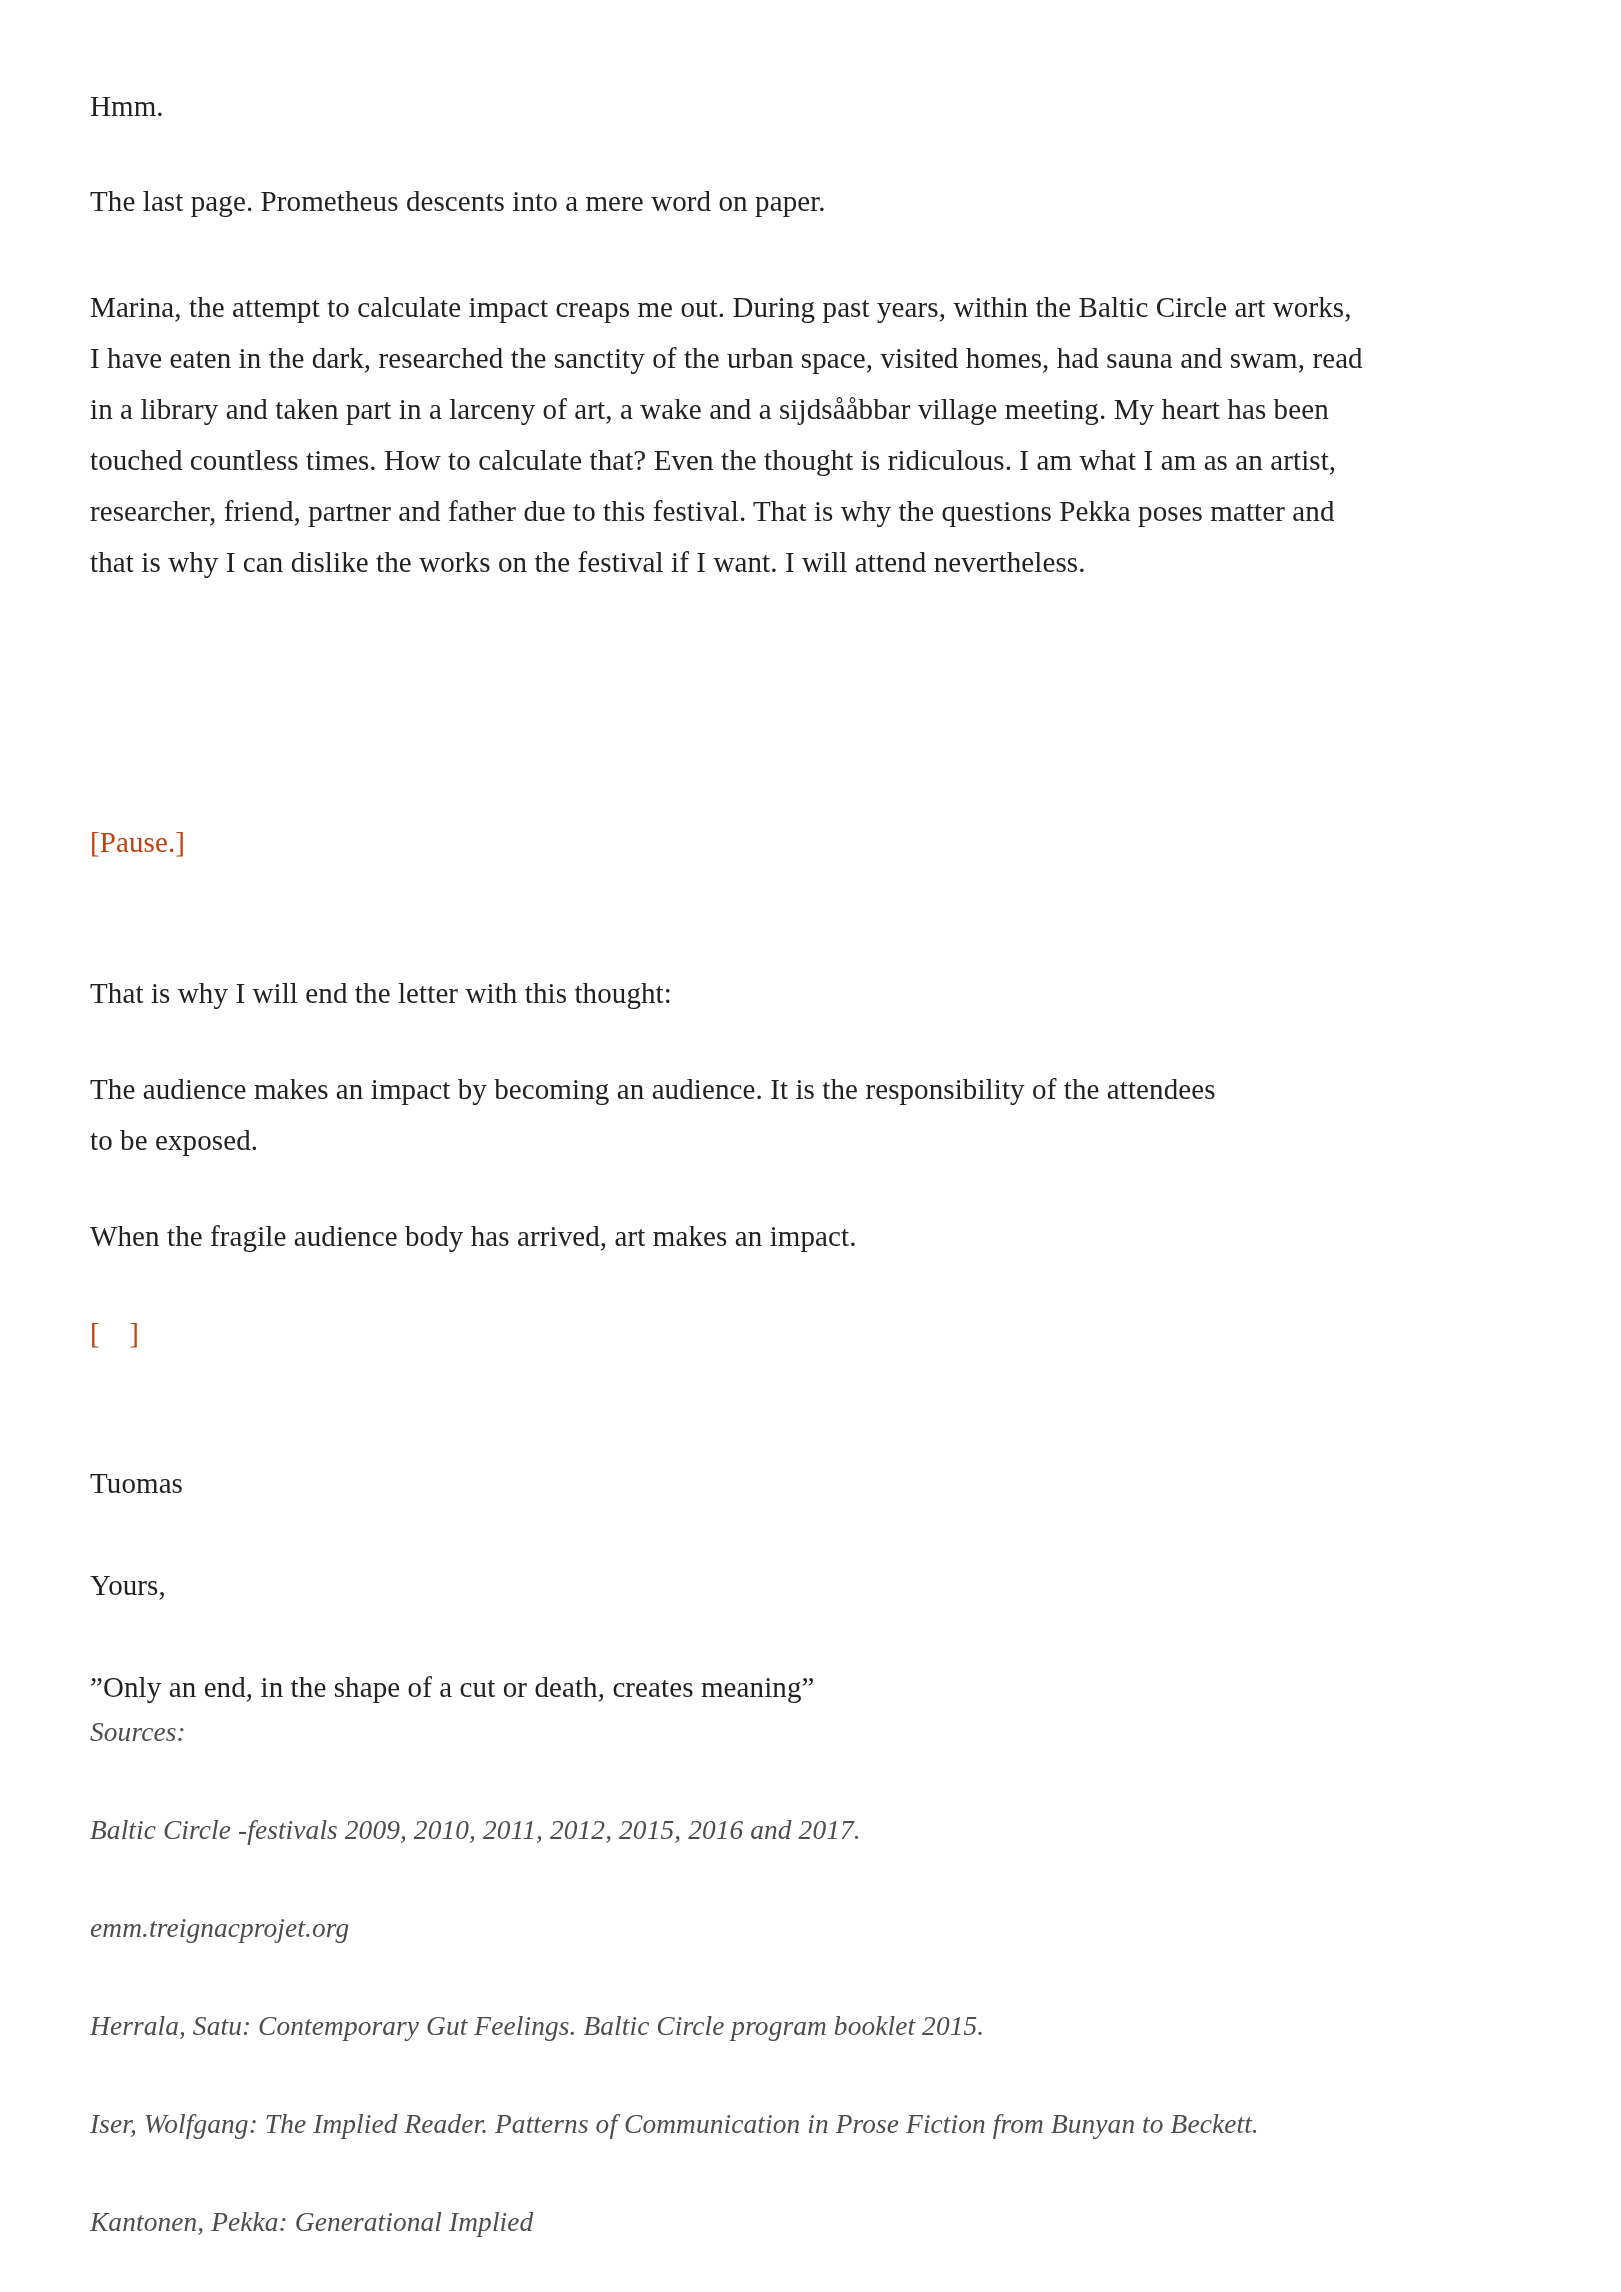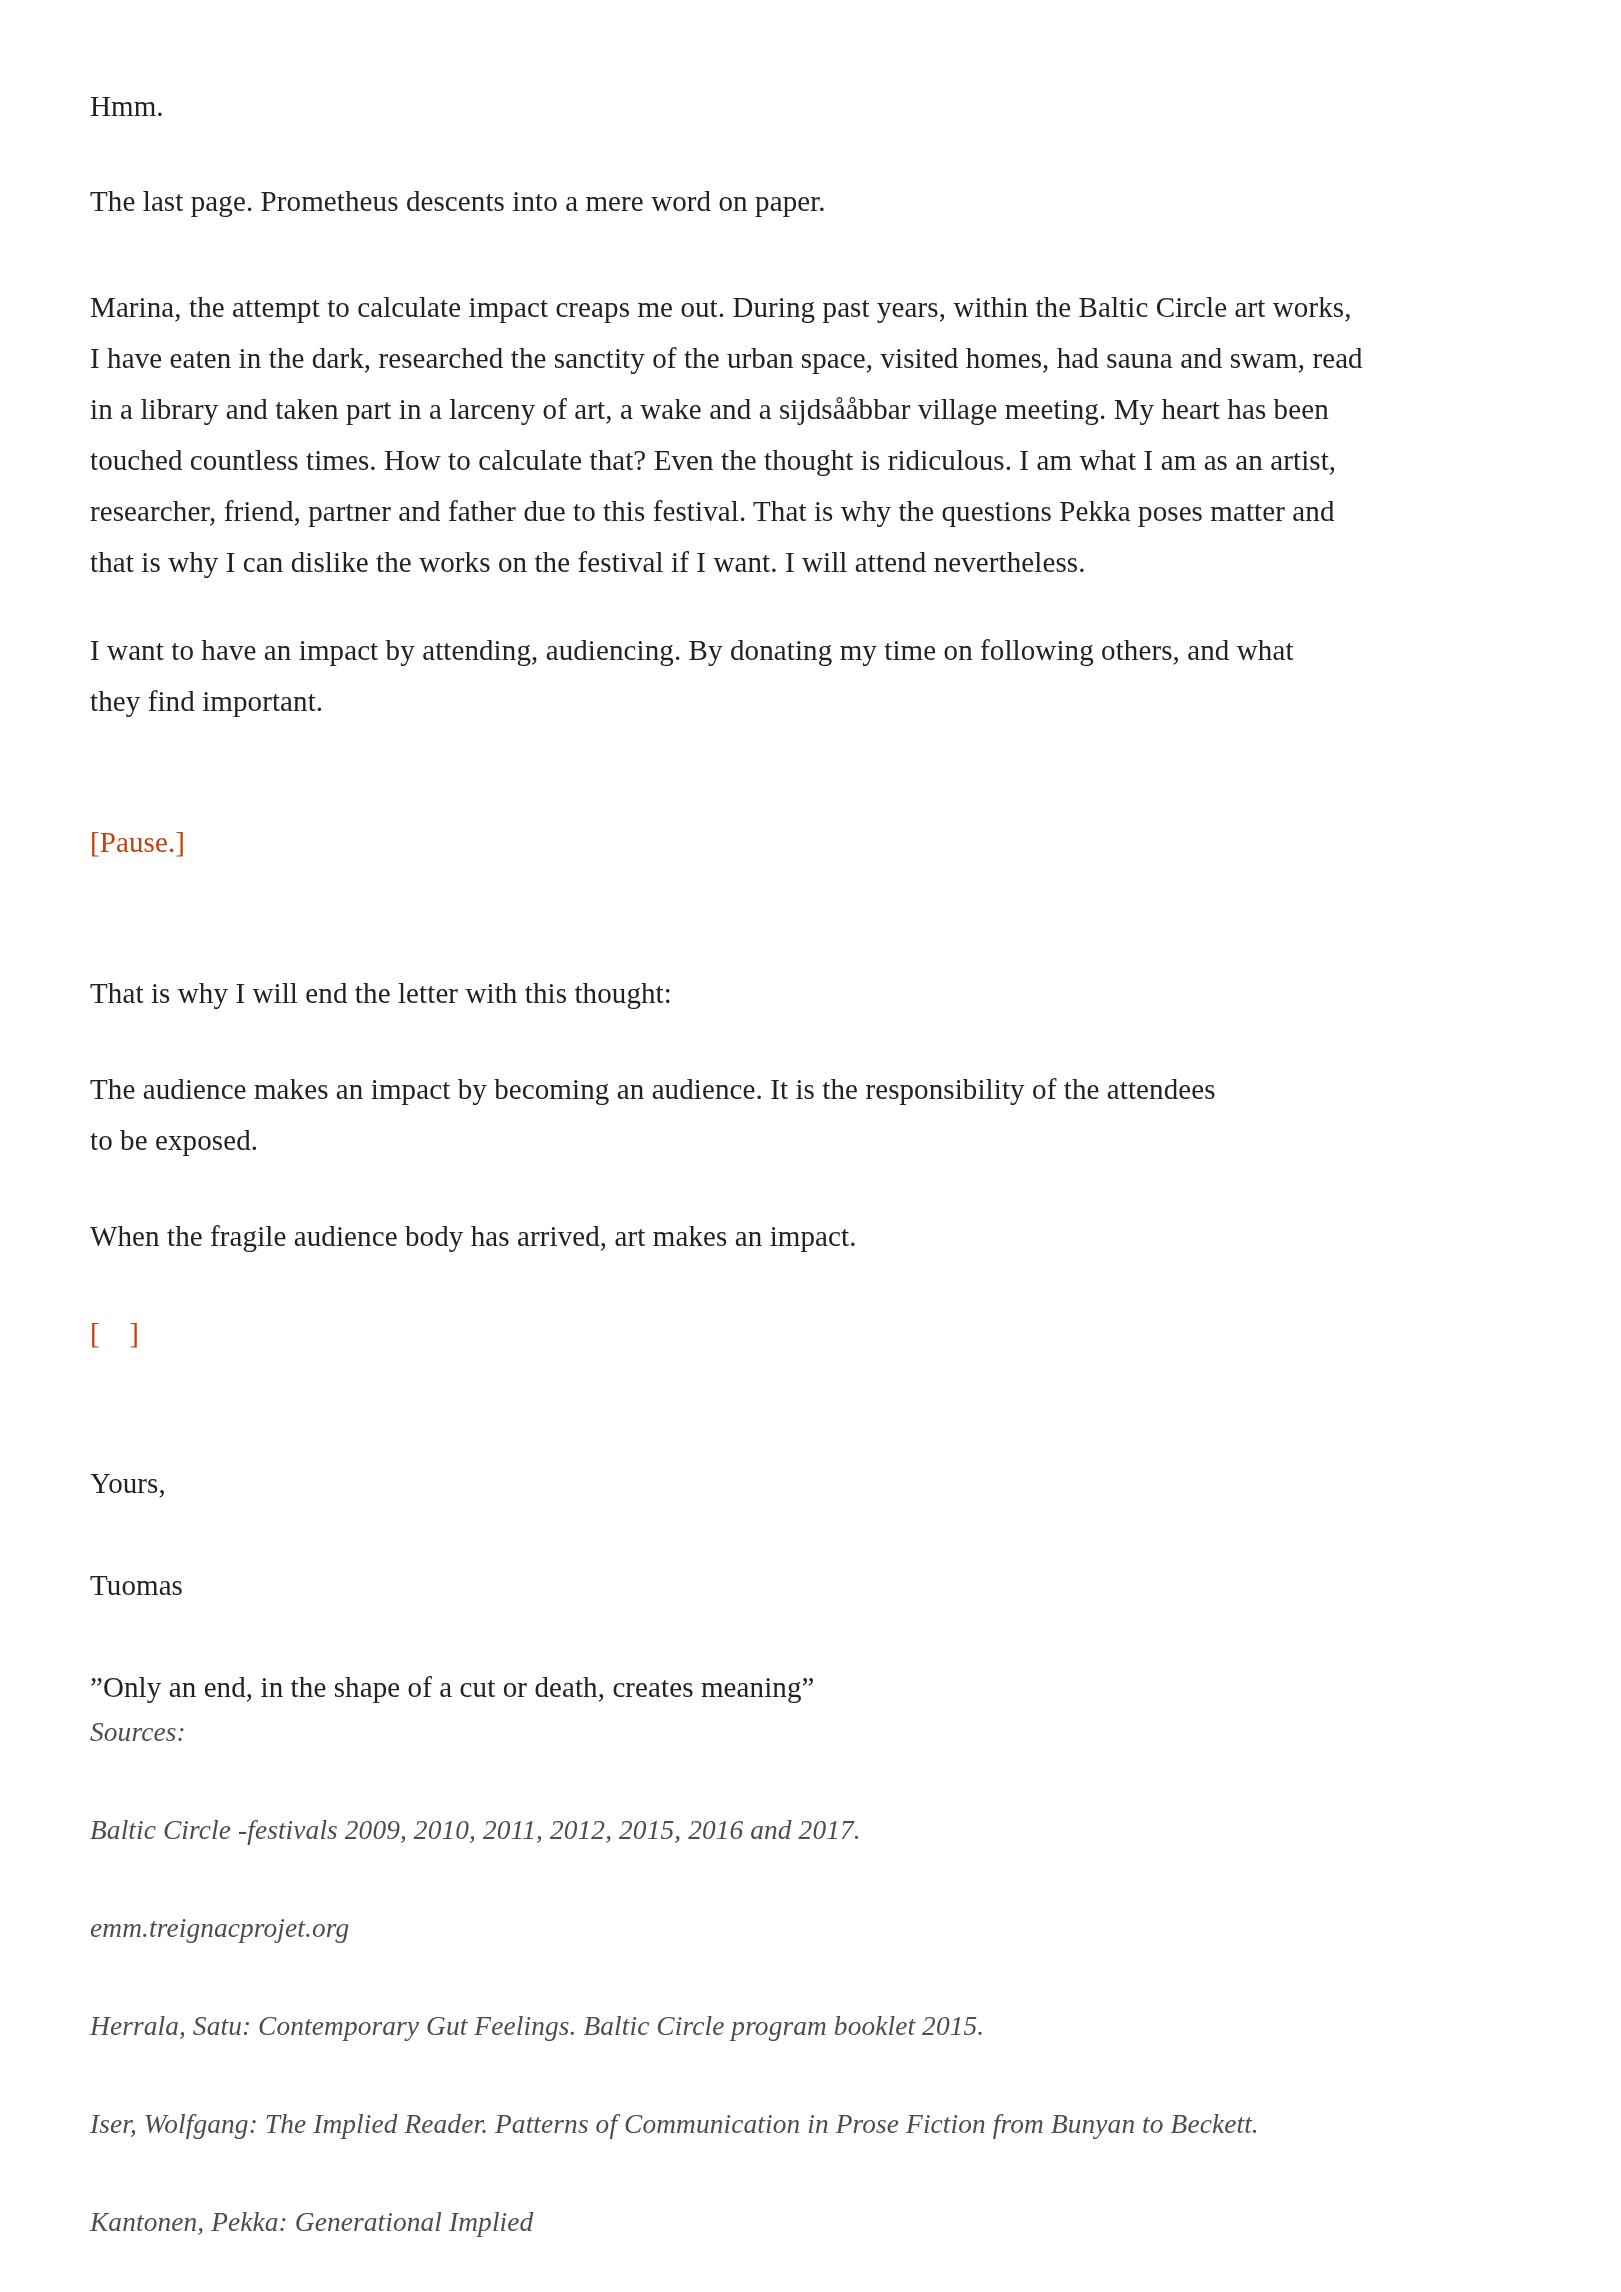--- a/index.html
+++ b/index.html
@@ -41,37 +41,35 @@
 
   <div class="blk" style="top:176px">The last page. Prometheus descents into a mere word on paper.</div>
 
   <div class="blk" style="top:282px">Marina, the attempt to calculate impact creaps me out. During past years, within the Baltic Circle art works,
 I have eaten in the dark, researched the sanctity of the urban space, visited homes, had sauna and swam, read
 in a library and taken part in a larceny of art, a wake and a sijdsååbbar village meeting. My heart has been
 touched countless times. How to calculate that? Even the thought is ridiculous. I am what I am as an artist,
 researcher, friend, partner and father due to this festival. That is why the questions Pekka poses matter and
 that is why I can dislike the works on the festival if I want. I will attend nevertheless.</div>
 
-  <div class="blk" style="top:625px">I want to have an impact by attending, audiencing. By donating my time on following others, and what
-they find important.</div>
 
   <div class="blk red" style="top:817px">[Pause.]</div>
 
   <div class="blk" style="top:968px">That is why I will end the letter with this thought:</div>
 
   <div class="blk" style="top:1064px">The audience makes an impact by becoming an audience. It is the responsibility of the attendees
 to be exposed.</div>
 
   <div class="blk" style="top:1211px">When the fragile audience body has arrived, art makes an impact.</div>
 
   <div class="blk red pre" style="top:1308px">[    ]</div>
 
   <div class="blk" style="top:1407px">
+    <div>Tuomas</div>
     <div>Yours,</div>
-    <div>Tuomas</div>
     <div class="it">”Only an end, in the shape of a cut or death, creates meaning”</div>
   </div>
 
   <div class="blk src" style="top:1659px">
     <div>Sources:</div>
     <div>Baltic Circle -festivals 2009, 2010, 2011, 2012, 2015, 2016 and 2017.</div>
     <div>emm.treignacprojet.org</div>
     <div>Herrala, Satu: Contemporary Gut Feelings. Baltic Circle program booklet 2015.</div>
     <div>Iser, Wolfgang: The Implied Reader. Patterns of Communication in Prose Fiction from Bunyan to Beckett.</div>
     <div>Kantonen, Pekka: Generational Implied</div>

